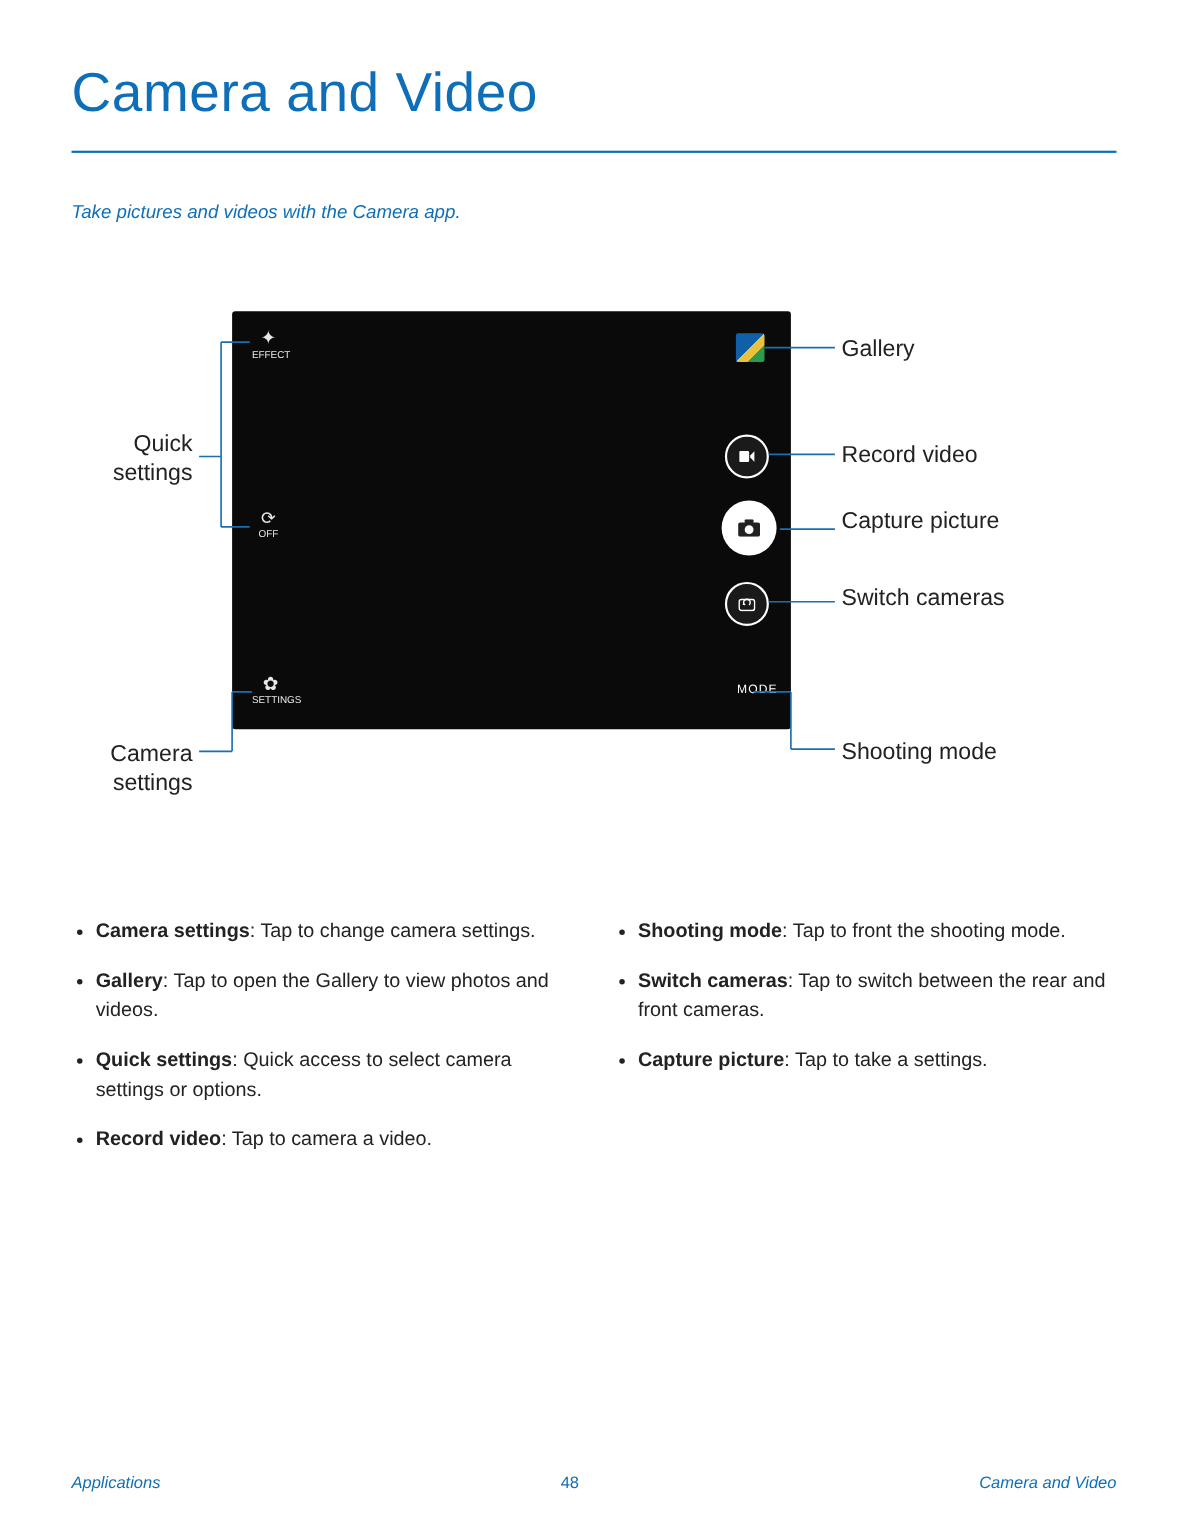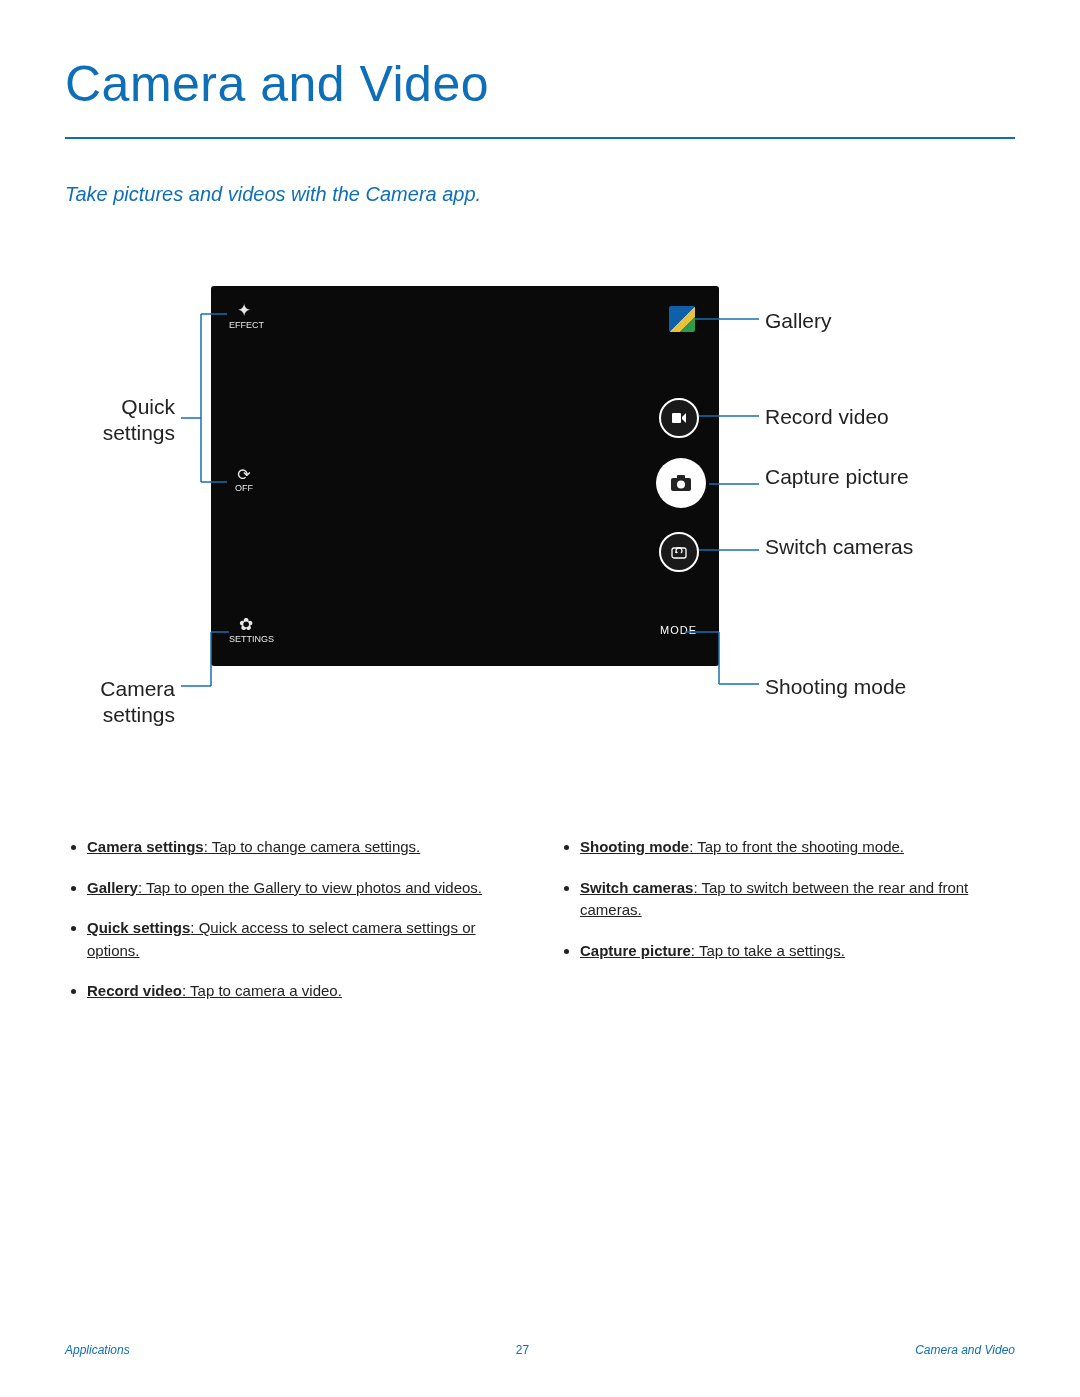--- a/index.html
+++ b/index.html
@@ -26,21 +26,21 @@
     letter-spacing: 0.5px;
   }
   .rule {
     border: 0;
     border-top: 2px solid #0e6fb8;
     margin: 0 0 44px 0;
   }
   .subhead {
     color: #0e6fb8;
     font-style: italic;
-    font-size: 20px;
+    font-size: 17px;
     font-weight: 400;
     margin: 0 0 80px 0;
   }
 
   
   .figure {
     position: relative;
     width: 950px;
     height: 460px;
     margin: 0 auto 90px auto;
@@ -81,21 +81,21 @@
     right: 20px;
     width: 36px; height: 36px;
     border-radius: 50%;
     display:flex; align-items:center; justify-content:center;
     font-size: 16px;
   }
   .shot .btn-rec  { top: 112px; background:#1a1a1a; border:2px solid #fff; color:#fff; }
   .shot .btn-cap  { top: 172px; width:50px; height:50px; right:13px; background:#fff; color:#222; font-size:20px; }
   .shot .btn-sw   { top: 246px; background:#1a1a1a; border:2px solid #fff; color:#fff; }
   .shot .mode-lbl {
-    position:absolute; right:22px; top:338px;
+    position:absolute; right:12px; top:338px;
     color:#fff; font-size:11px; letter-spacing:1px;
   }
 
   .callout {
     position: absolute;
     font-size: 21px;
     color: #222;
     line-height: 1.25;
   }
   .callout.left  { text-align: right; }
@@ -107,39 +107,38 @@
     left: 0; top: 0;
     width: 950px; height: 460px;
     pointer-events: none;
   }
   .leaders line { stroke:#196fb2; stroke-width:1.5; }
 
   
   .bullets {
     display: flex;
     gap: 36px;
-    font-size: 15px;
+    font-size: 18px;
     line-height: 1.5;
-    text-decoration: underline;
   }
   .bullets ul {
     list-style: disc;
     padding-left: 22px;
     margin: 0;
     flex: 1;
   }
   .bullets li { margin-bottom: 18px; }
   .bullets li b { font-weight: 700; }
 
   
   .footer {
     position: absolute;
     left: 65px; right: 65px;
     bottom: 40px;
-    font-size: 12px;
+    font-size: 15px;
     font-style: italic;
     color: #0e6fb8;
     display: flex;
     justify-content: space-between;
   }
   .footer .pnum { font-style: normal; color:#0e6fb8; }
 </style>
 </head>
 <body>
 
@@ -232,15 +231,15 @@
     <ul>
       <li><b>Shooting mode</b><span>: Tap to front the shooting mode.</span></li>
       <li><b>Switch cameras</b><span>: Tap to switch between the rear and front cameras.</span></li>
       <li><b>Capture picture</b><span>: Tap to take a settings.</span></li>
     </ul>
   </div>
 </div>
 
 <div class="footer">
   <span>Applications</span>
-  <span class="pnum">27</span>
+  <span class="pnum">48</span>
   <span>Camera and Video</span>
 </div>
 
 </body></html>

